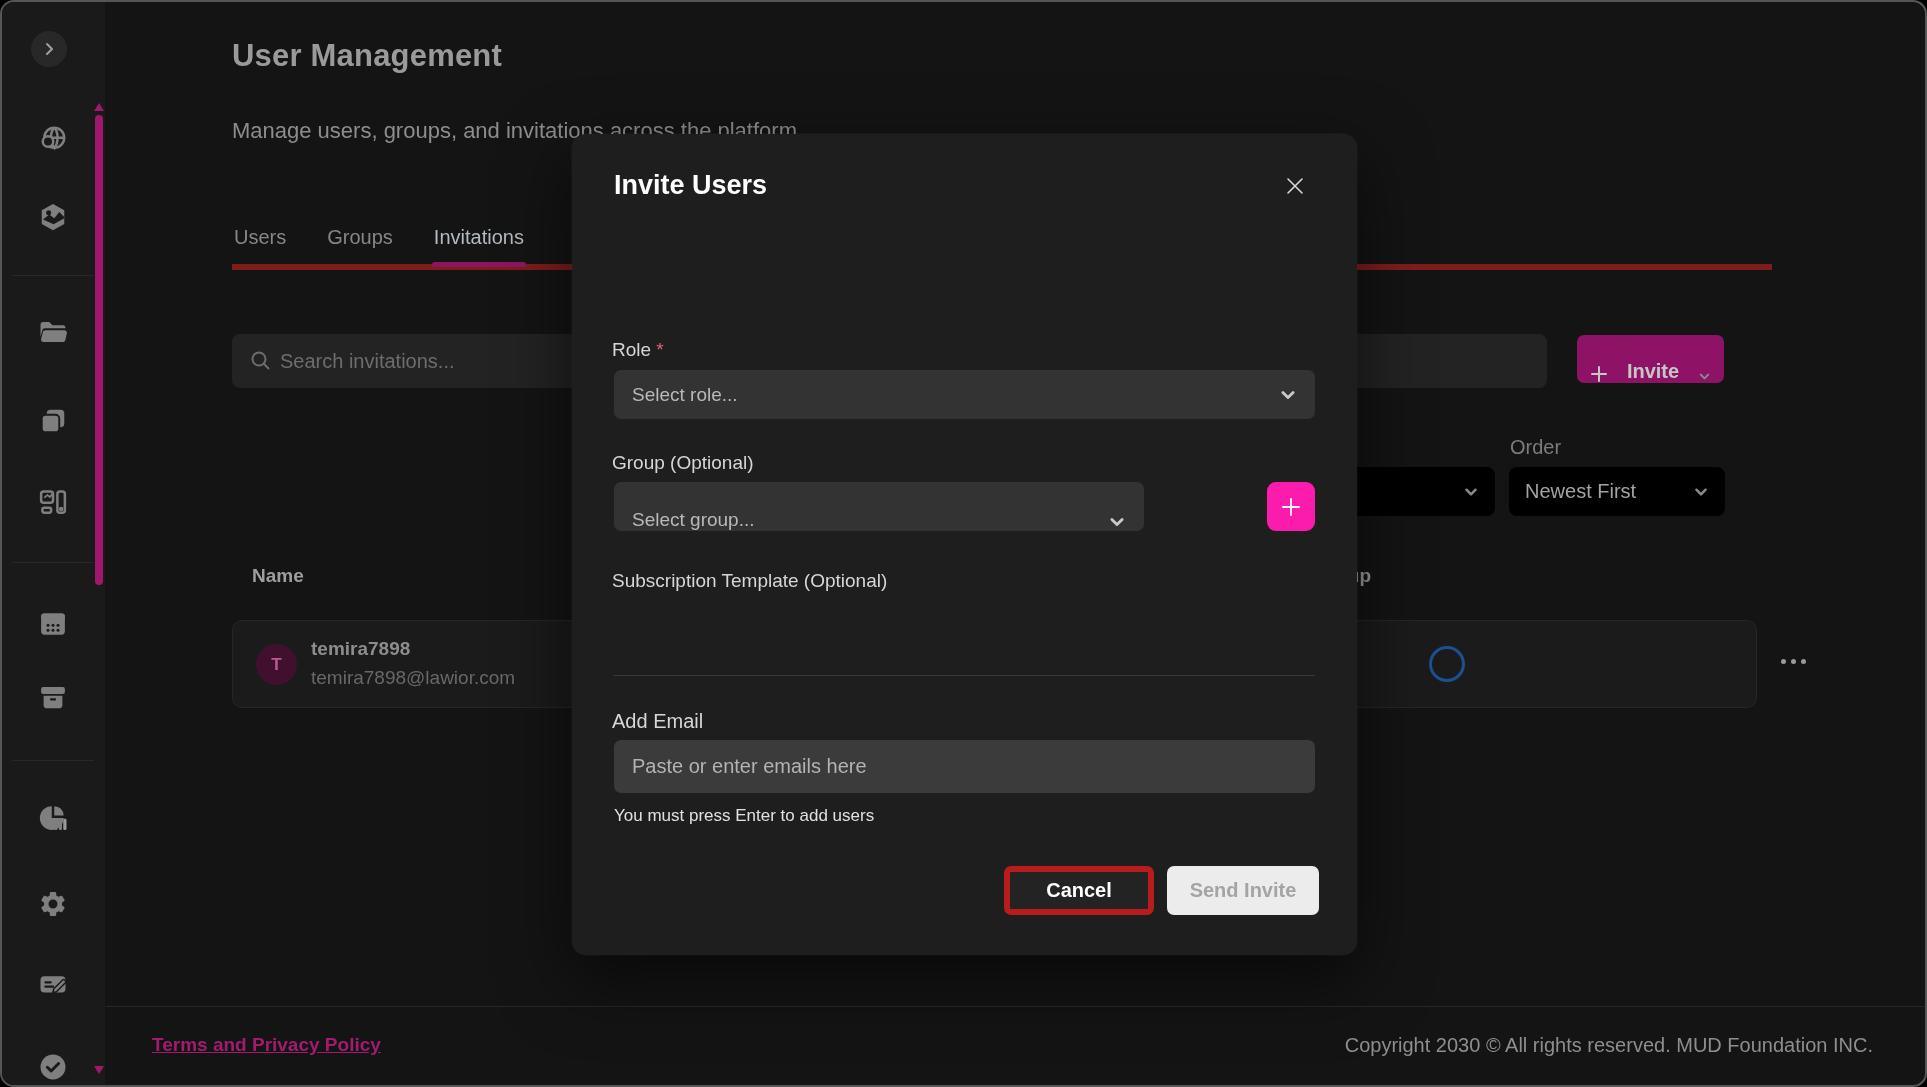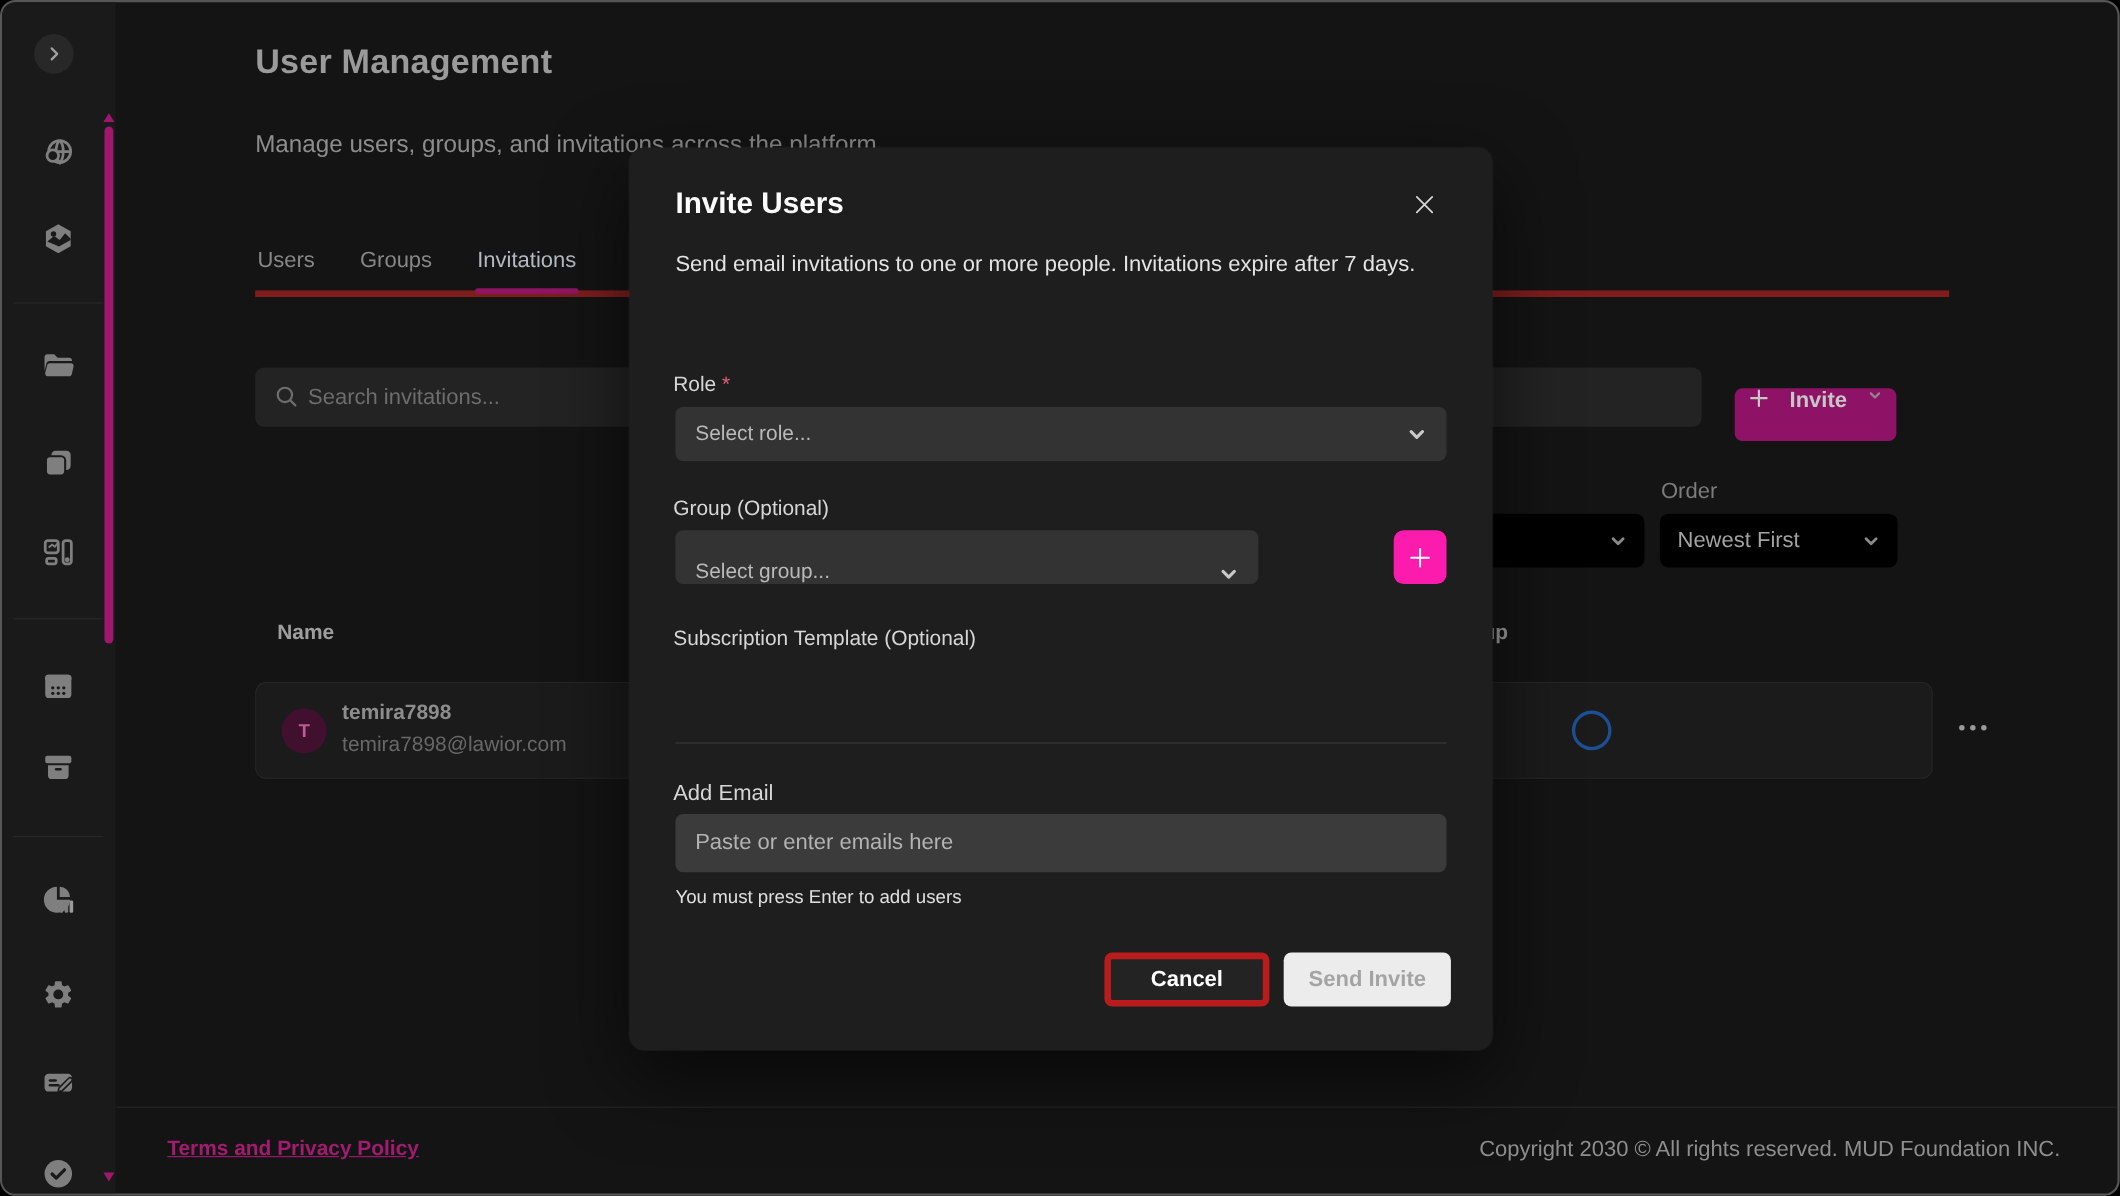--- a/index.html
+++ b/index.html
@@ -23,21 +23,21 @@
 
   .tabbar { position:absolute; left:127px; top:222px; width:1540px; height:46px; border-bottom:6px solid #7f1d1d; display:flex; gap:37px; }
   .tab { position:relative; font-size:20px; color:#878787; padding:2px 2px 0; cursor:pointer; }
   .tab.active { color:#b4bac1; font-weight:400; }
   .tab.active::after { content:""; position:absolute; left:0; right:0; bottom:-3px; height:5px; background:#8e1563; border-radius:3px; }
 
   .search-input { position:absolute; left:127px; top:332px; width:1315px; height:54px; background:#232323; border:none; border-radius:8px; color:#b5b5b5; font-size:20px; font-family:"Liberation Sans", sans-serif; padding:0 16px 0 48px; outline:none; }
   .search-input::placeholder { color:#6d6d6d; }
   .search-icon { position:absolute; left:145px; top:348px; pointer-events:none; }
 
-  .invite-btn { position:absolute; left:1472px; top:333px; width:147px; height:48px; background:#8e1366; border-radius:7px; display:flex; align-items:flex-start; justify-content:center; gap:19px; color:#c6c6c6; font-size:20px; font-weight:600; cursor:pointer;margin-top:18px; }
+  .invite-btn { position:absolute; left:1472px; top:333px; width:147px; height:48px; background:#8e1366; border-radius:7px; display:flex; align-items:flex-end; justify-content:center; gap:19px; color:#c6c6c6; font-size:20px; font-weight:600; cursor:pointer; }
 
   .filter-select { position:absolute; top:465px; height:49px; background:#000000; border-radius:8px; display:flex; align-items:center; justify-content:space-between; padding:0 16px; color:#a3a3a3; font-size:20px; cursor:pointer; }
   .filter-select.hidden-left { left:1137px; width:253px; }
   .filter-select.order { left:1404px; width:216px; }
   .filter-label { position:absolute; left:1405px; top:434px; font-size:20px; color:#7c7c7c; }
 
   .col-header { position:absolute; top:563px; font-size:19px; font-weight:700; color:#9e9e9e; }
   .col-name { left:147px; }
   .col-group { left:1209px; }
 
@@ -251,21 +251,20 @@
     <div class="copyright">Copyright 2030 © All rights reserved. MUD Foundation INC.</div>
   </main>
 
   <section class="modal">
     <h2 class="modal-title">Invite Users</h2>
     <div class="modal-close">
       <svg width="22" height="22" viewBox="0 0 22 22">
           <path d="M4 4l14 14M18 4L4 18" stroke="#d6d6d6" stroke-width="1.6" stroke-linecap="round"></path>
         </svg>
     </div>
-    <p class="modal-desc">Send email invitations to one or more people. Invitations expire after 7 days.</p>
 
     <div class="fld-label" style="top:205px">
       <span>Role</span> <span class="req">*</span>
     </div>
     <div class="sel sel-role">
       <span>Select role...</span>
       <svg width="18" height="18" viewBox="0 0 14 14">
           <path d="M3 5l4 4 4-4" class="chev"></path>
         </svg>
     </div>

